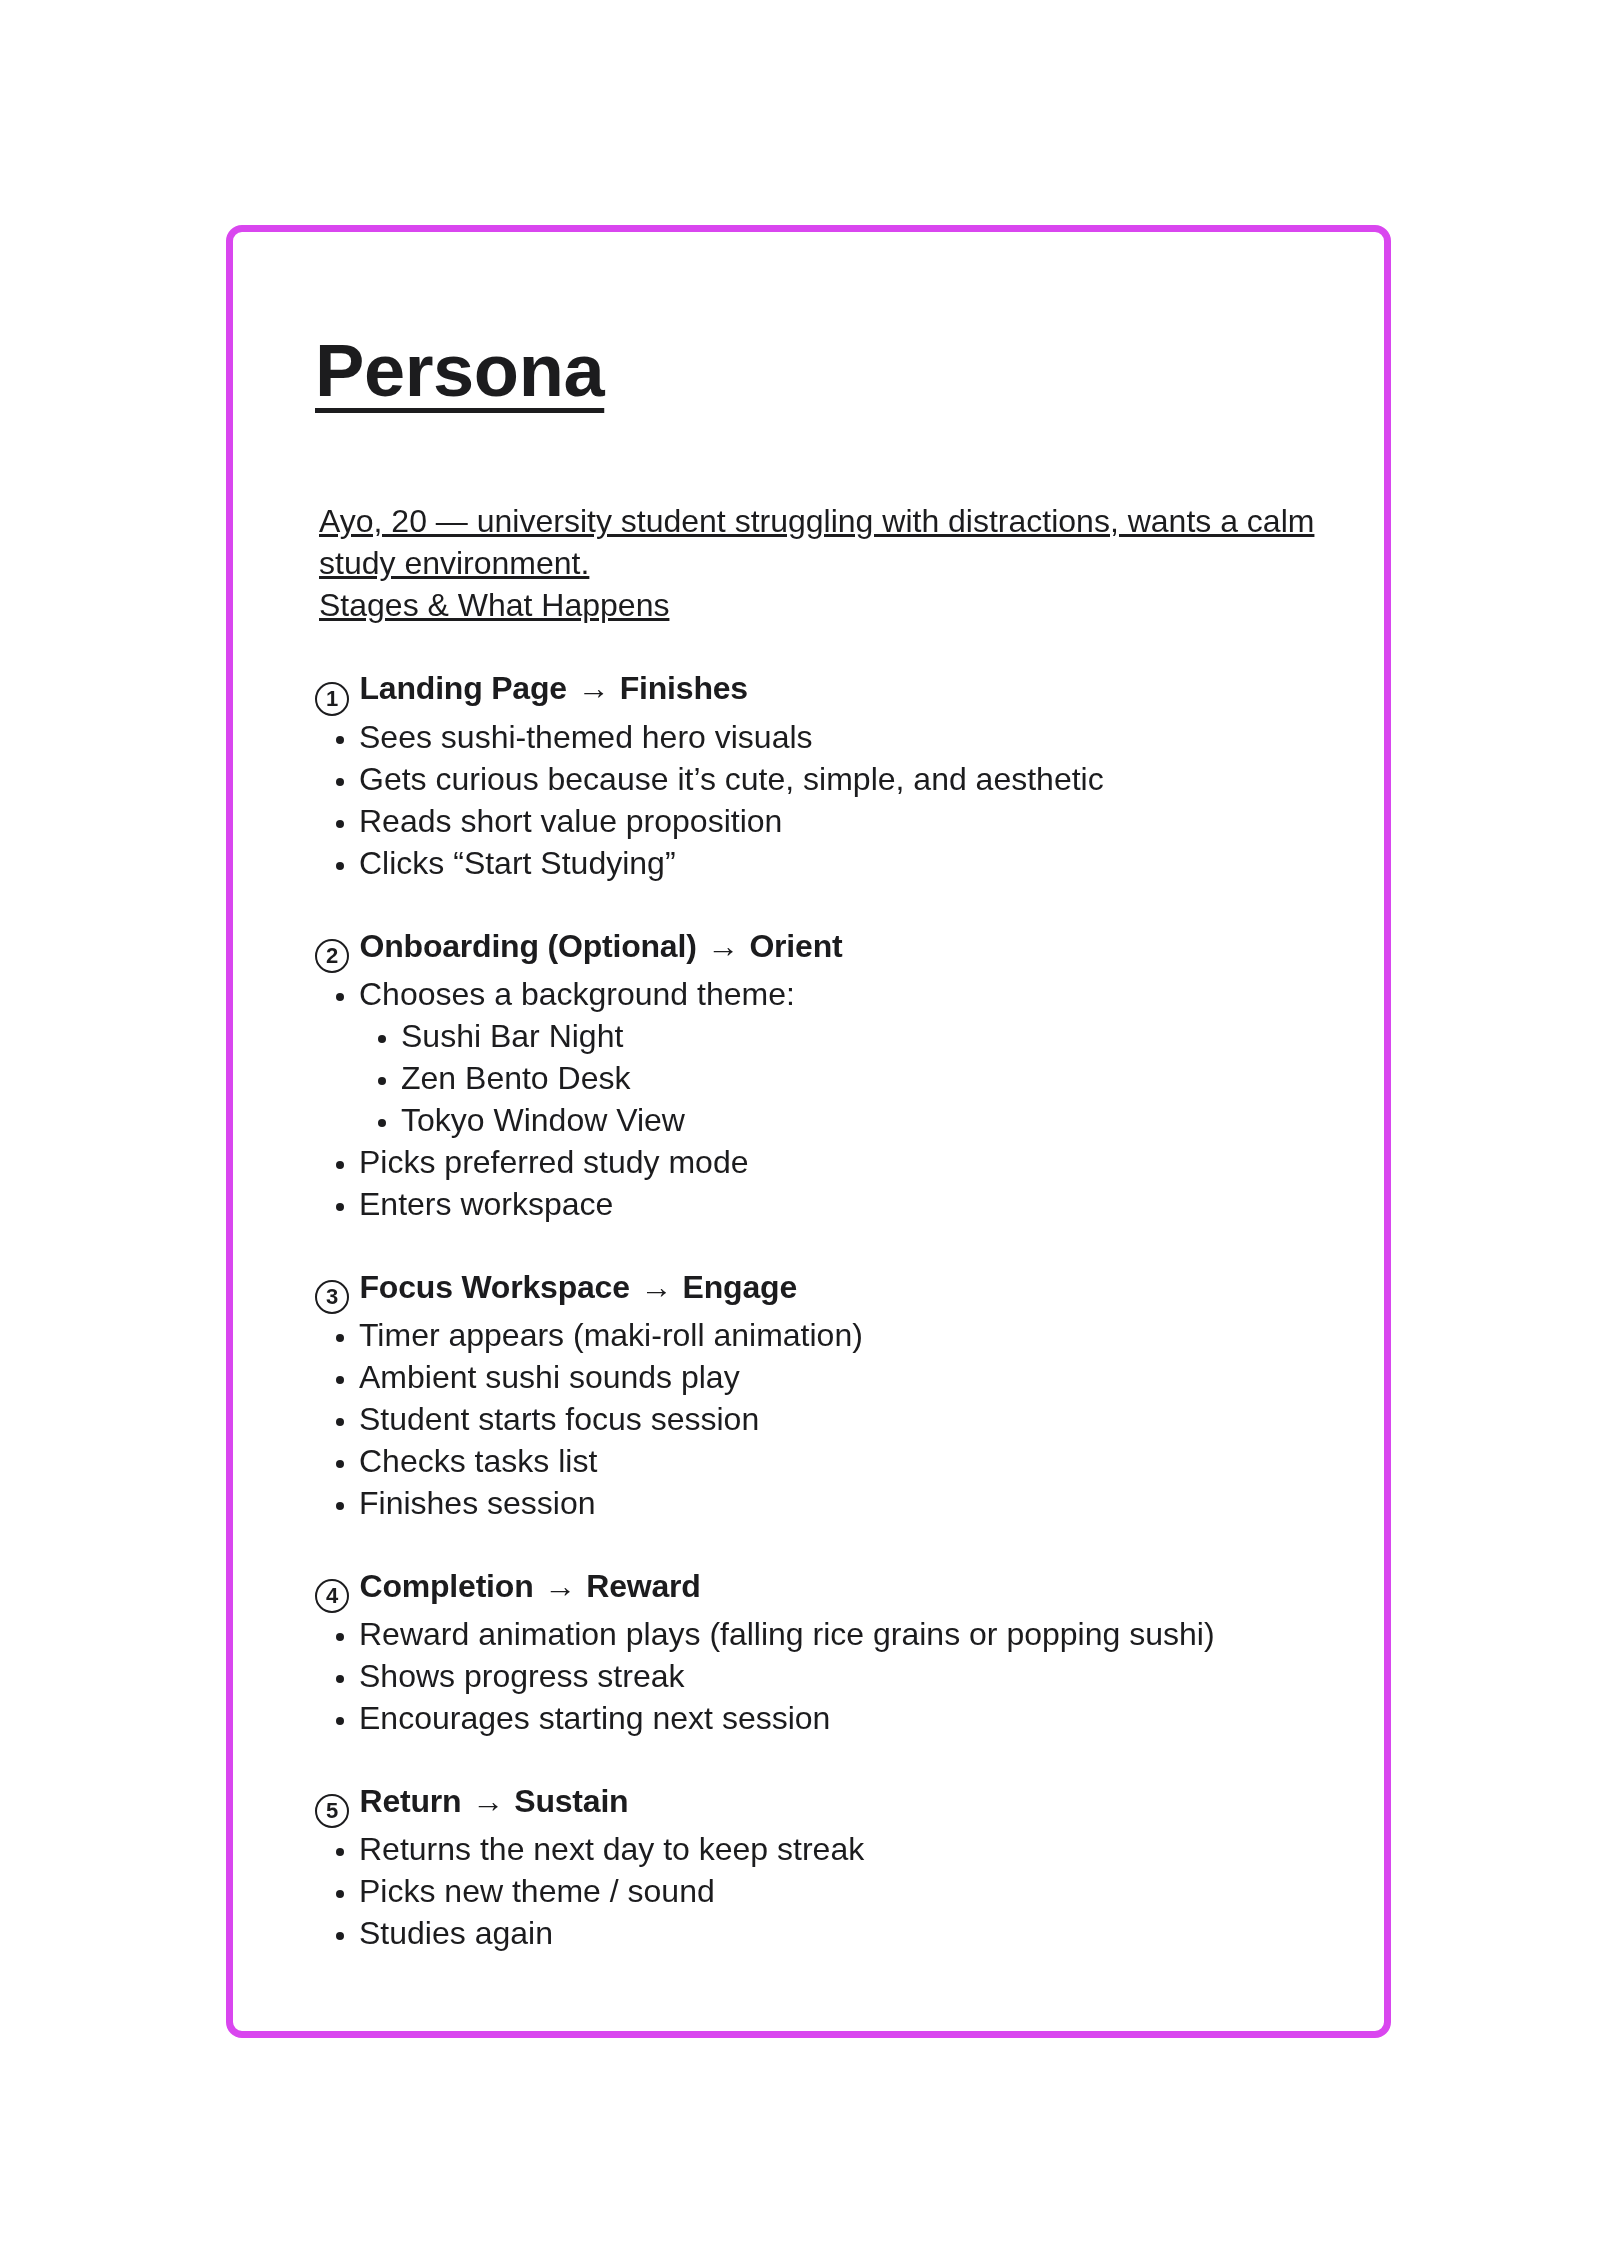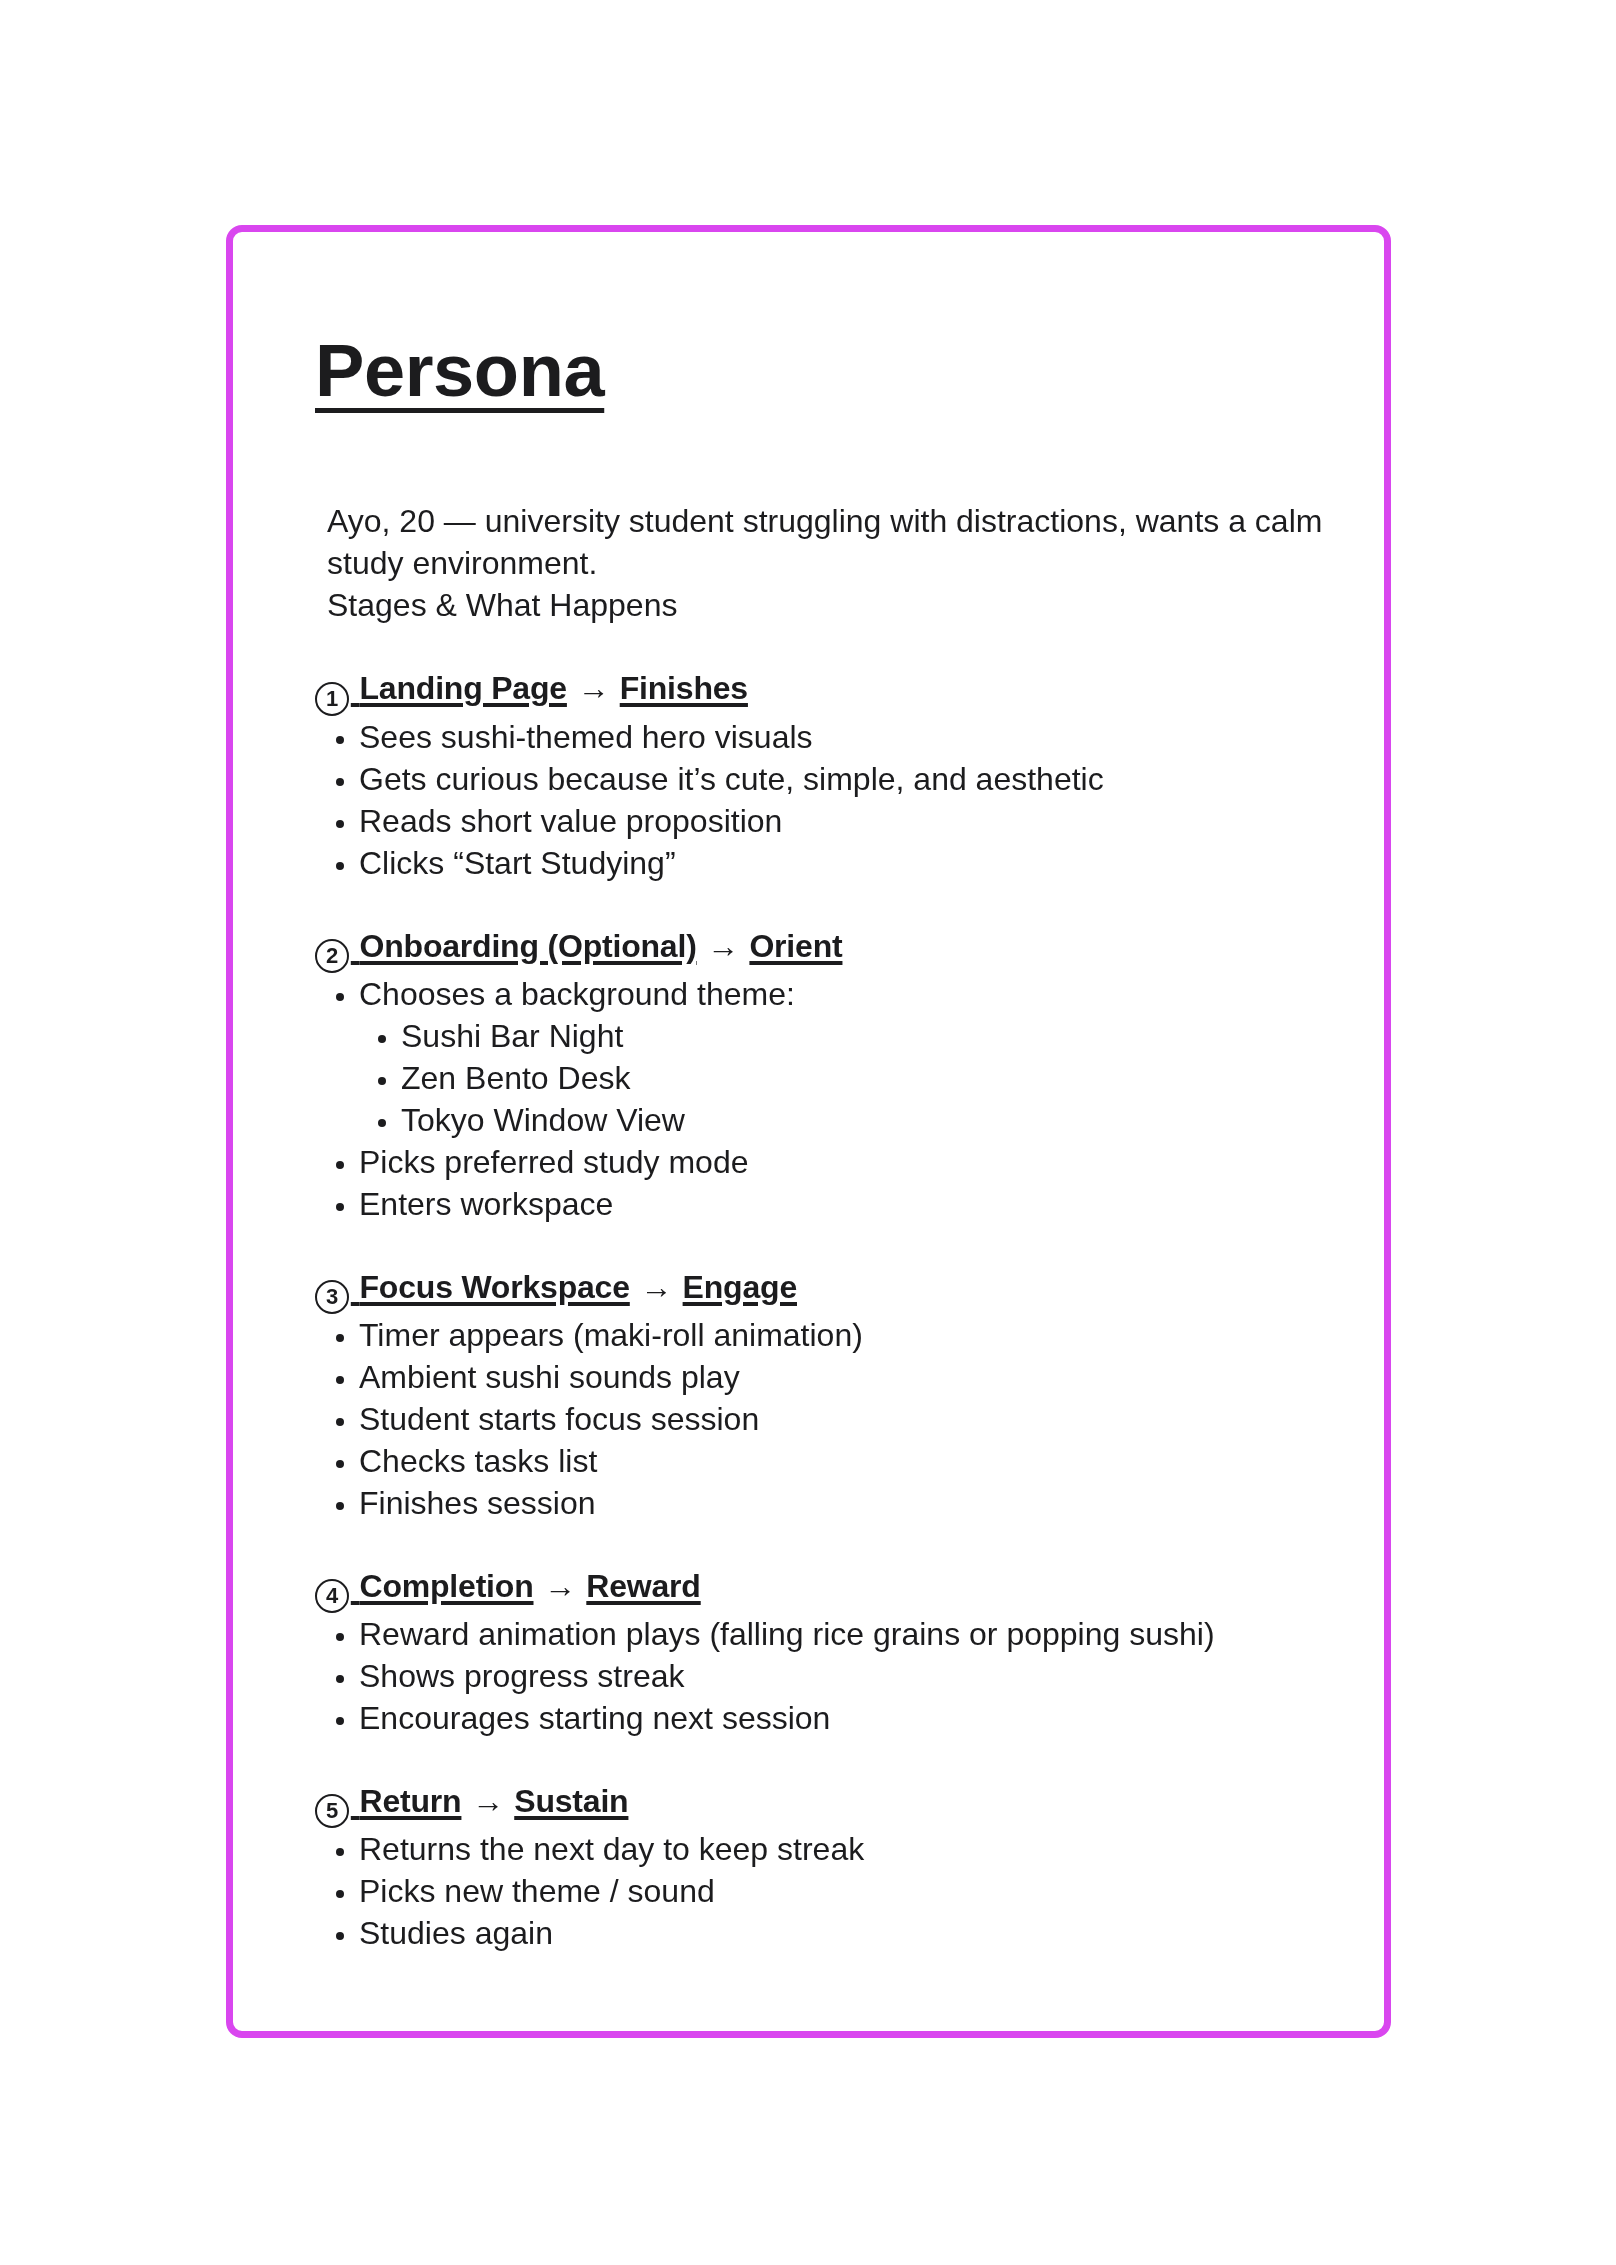--- a/index.html
+++ b/index.html
@@ -26,36 +26,35 @@
     margin: 0 0 86px 0;
     font-size: 74px;
     font-weight: 600;
     line-height: 1.18;
     letter-spacing: -0.4px;
     text-decoration: underline;
     text-decoration-thickness: 5.3px;
     text-underline-offset: 11.5px;
     text-decoration-skip-ink: auto;
   }
-  .intro { margin: 12px; }
+  .intro { margin: 4px; text-decoration: underline; }
   .intro .line {
     font-size: 32px;
     line-height: 42px;
     white-space: nowrap;
   }
   .stage { margin: 0; }
   .stage h2 {
     margin: 41px 0 0 0;
     font-size: 32px;
     font-weight: 700;
     line-height: 42px;
     letter-spacing: -0.2px;
   }
   .hu {
-    text-decoration: underline;
     text-decoration-thickness: 3.5px;
     text-underline-offset: 3.5px;
     text-decoration-skip-ink: auto;
   }
   .num {
     display: inline-flex;
     align-items: center;
     justify-content: center;
     box-sizing: border-box;
     width: 34px;

